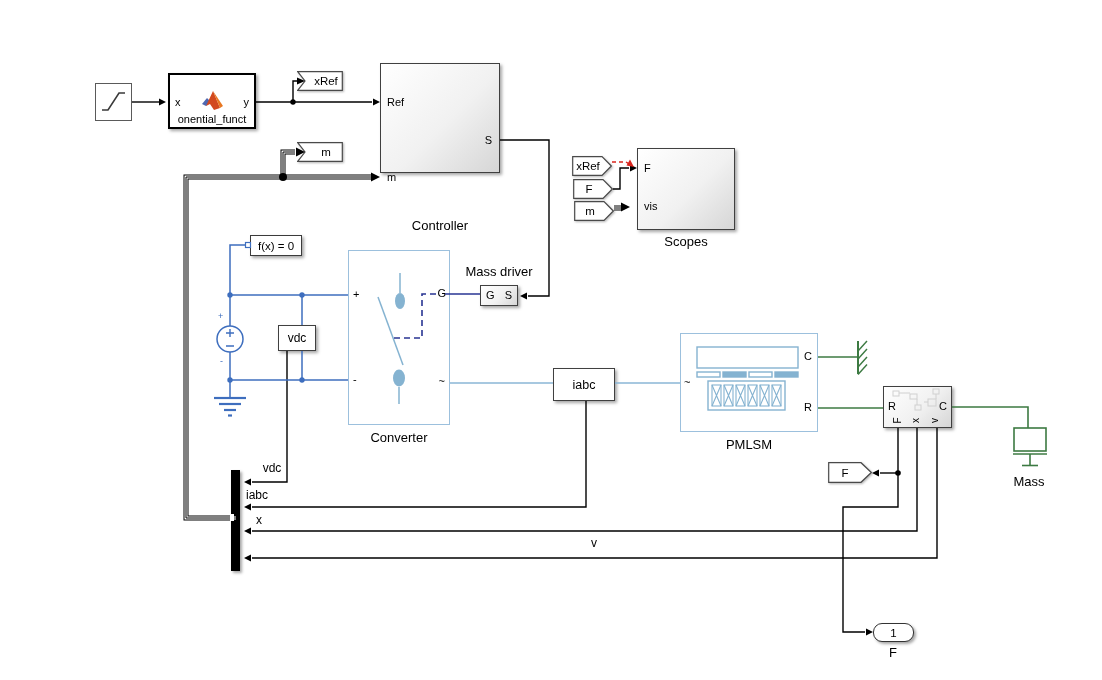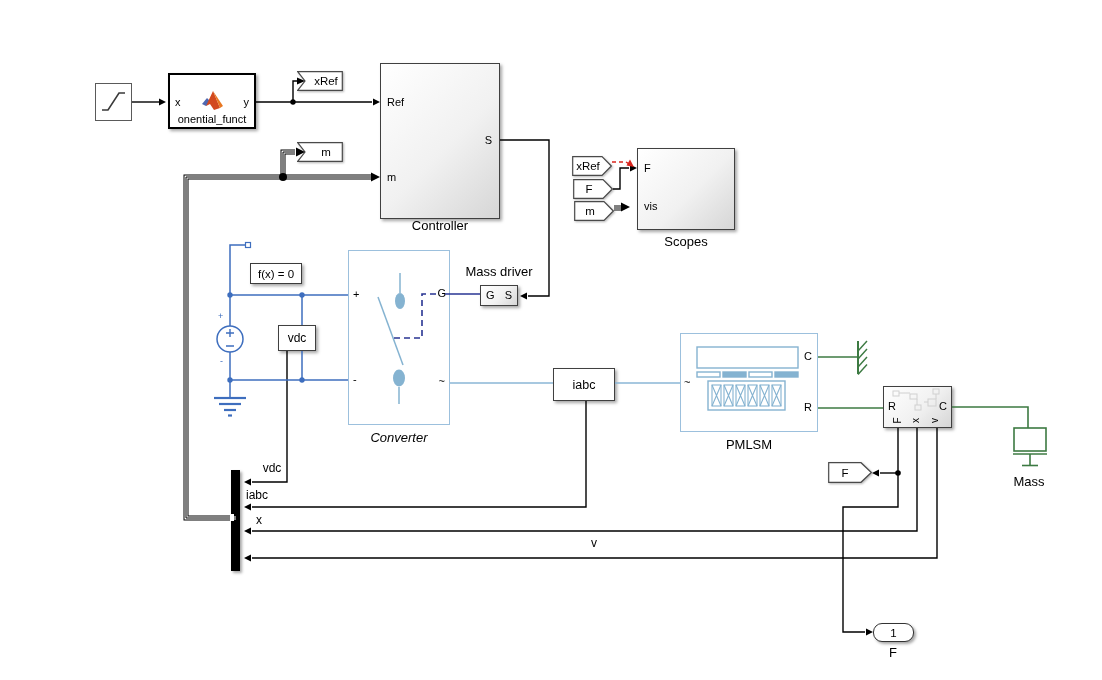--- a/index.html
+++ b/index.html
@@ -39,21 +39,21 @@
     <span class="plabel" style="left:5px;top:21px;">x</span>
     <span class="plabel" style="right:5px;top:21px;">y</span>
     <svg width="26" height="24" style="position:absolute;left:31px;top:13px;">
       <polygon points="1,16 6,10 10,14 5,18" fill="#4f68b0"></polygon>
       <polygon points="5,18 12,3 19,20 13,22 9,16" fill="#d2491f"></polygon>
       <polygon points="12,3 16,9 22,18 19,20" fill="#e87722"></polygon>
     </svg>
     <div class="plabel" style="left:0;right:0;bottom:1px;text-align:center;overflow:hidden;">onential_funct</div>
   </div>
 
-  <div class="blk grad bdr shadow" style="left:380px;top:63px;width:120px;height:156px;">
+  <div class="blk grad bdr shadow" style="left:380px;top:63px;width:120px;height:110px;">
     <span class="plabel" style="left:6px;top:32px;">Ref</span>
     <span class="plabel" style="left:6px;top:107px;">m</span>
     <span class="plabel" style="right:7px;top:70px;">S</span>
   </div>
   <span class="blabel" style="left:440px;top:218px;">Controller</span>
 
   <div class="blk grad bdr shadow" style="left:637px;top:148px;width:98px;height:82px;">
     <span class="plabel" style="left:6px;top:13px;">F</span>
     <span class="plabel" style="left:6px;top:51px;">vis</span>
   </div>
@@ -64,23 +64,23 @@
     <span class="plabel" style="right:5px;top:3px;">S</span>
   </div>
   <span class="blabel" style="left:499px;top:264px;">Mass driver</span>
 
   <div class="blk white bdr-blue" style="left:348px;top:250px;width:102px;height:175px;">
     <span class="plabel" style="left:4px;top:37px;">+</span>
     <span class="plabel" style="left:4px;top:122px;">-</span>
     <span class="plabel" style="right:3px;top:36px;">G</span>
     <span class="plabel" style="right:4px;top:124px;">~</span>
   </div>
-  <span class="blabel" style="left:399px;top:430px;font-style:italic;">Converter</span>
-
-  <div class="blk white shadow" style="left:250px;top:235px;width:52px;height:21px;border:1.5px solid #3b3b3b;margin-top:28px;">
+  <span class="blabel" style="left:399px;top:430px;">Converter</span>
+
+  <div class="blk white shadow" style="left:250px;top:235px;width:52px;height:21px;border:1.5px solid #3b3b3b;">
     <span class="ctr" style="font-size:11.5px;">f(x) = 0</span>
   </div>
 
   <div class="blk white bdr shadow" style="left:278px;top:325px;width:38px;height:26px;">
     <span class="ctr" style="font-size:12px;">vdc</span>
   </div>
 
   <div class="blk white bdr shadow" style="left:553px;top:368px;width:62px;height:33px;">
     <span class="ctr" style="font-size:12.5px;">iabc</span>
   </div>

